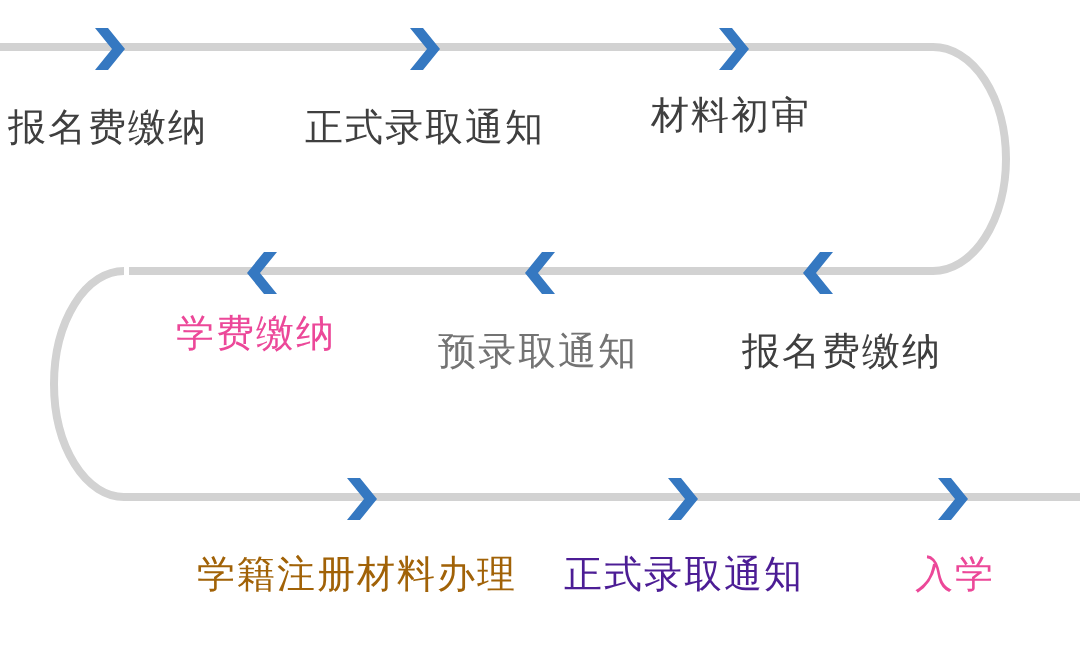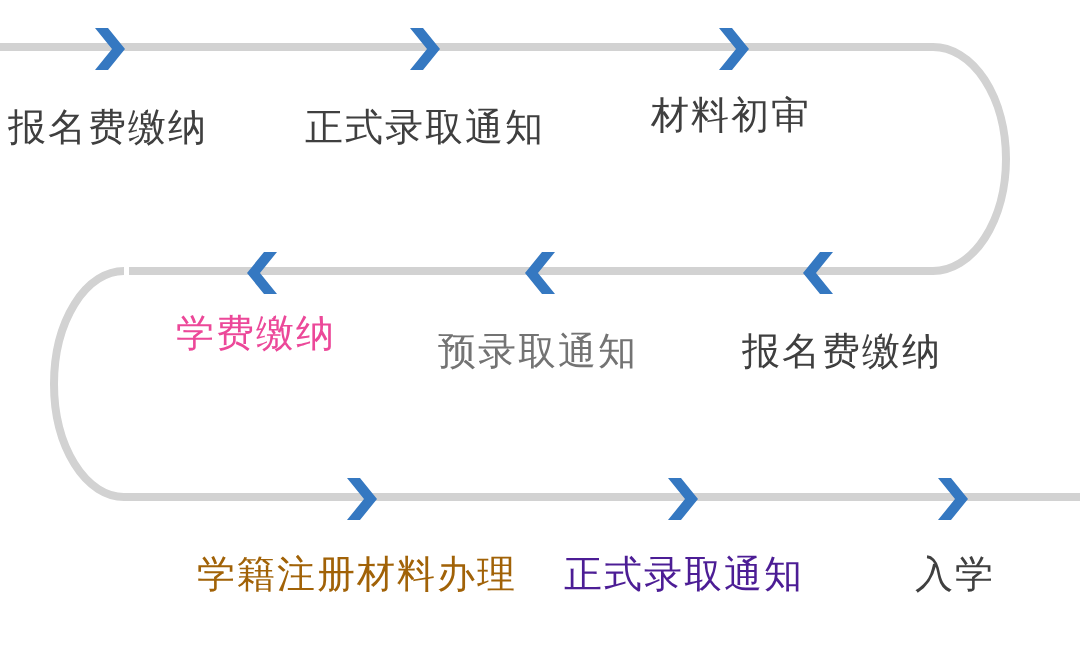--- a/index.html
+++ b/index.html
@@ -67,15 +67,15 @@
   <div class="step-label" style="left: 8px; top: 106px; color: rgb(63, 63, 63);">报名费缴纳</div>
   <div class="step-label" style="left: 305px; top: 106px; color: rgb(63, 63, 63);">正式录取通知</div>
   <div class="step-label" style="left: 651px; top: 94px; color: rgb(63, 63, 63);">材料初审</div>
 
   <div class="step-label" style="left: 176px; top: 312px; color: #ec4899;">学费缴纳</div>
   <div class="step-label" style="left: 438px; top: 330px; color: #737373;">预录取通知</div>
   <div class="step-label" style="left: 742px; top: 330px; color: rgb(63, 63, 63);">报名费缴纳</div>
 
   <div class="step-label" style="left: 197px; top: 553px; color: #a16207;">学籍注册材料办理</div>
   <div class="step-label" style="left: 564px; top: 553px; color: #4c1d95;">正式录取通知</div>
-  <div class="step-label" style="left: 915px; top: 553px; color: #404040;">入学</div>
+  <div class="step-label" style="left: 915px; top: 553px; color: #ec4899;">入学</div>
 
 </div>
 
 </body></html>

